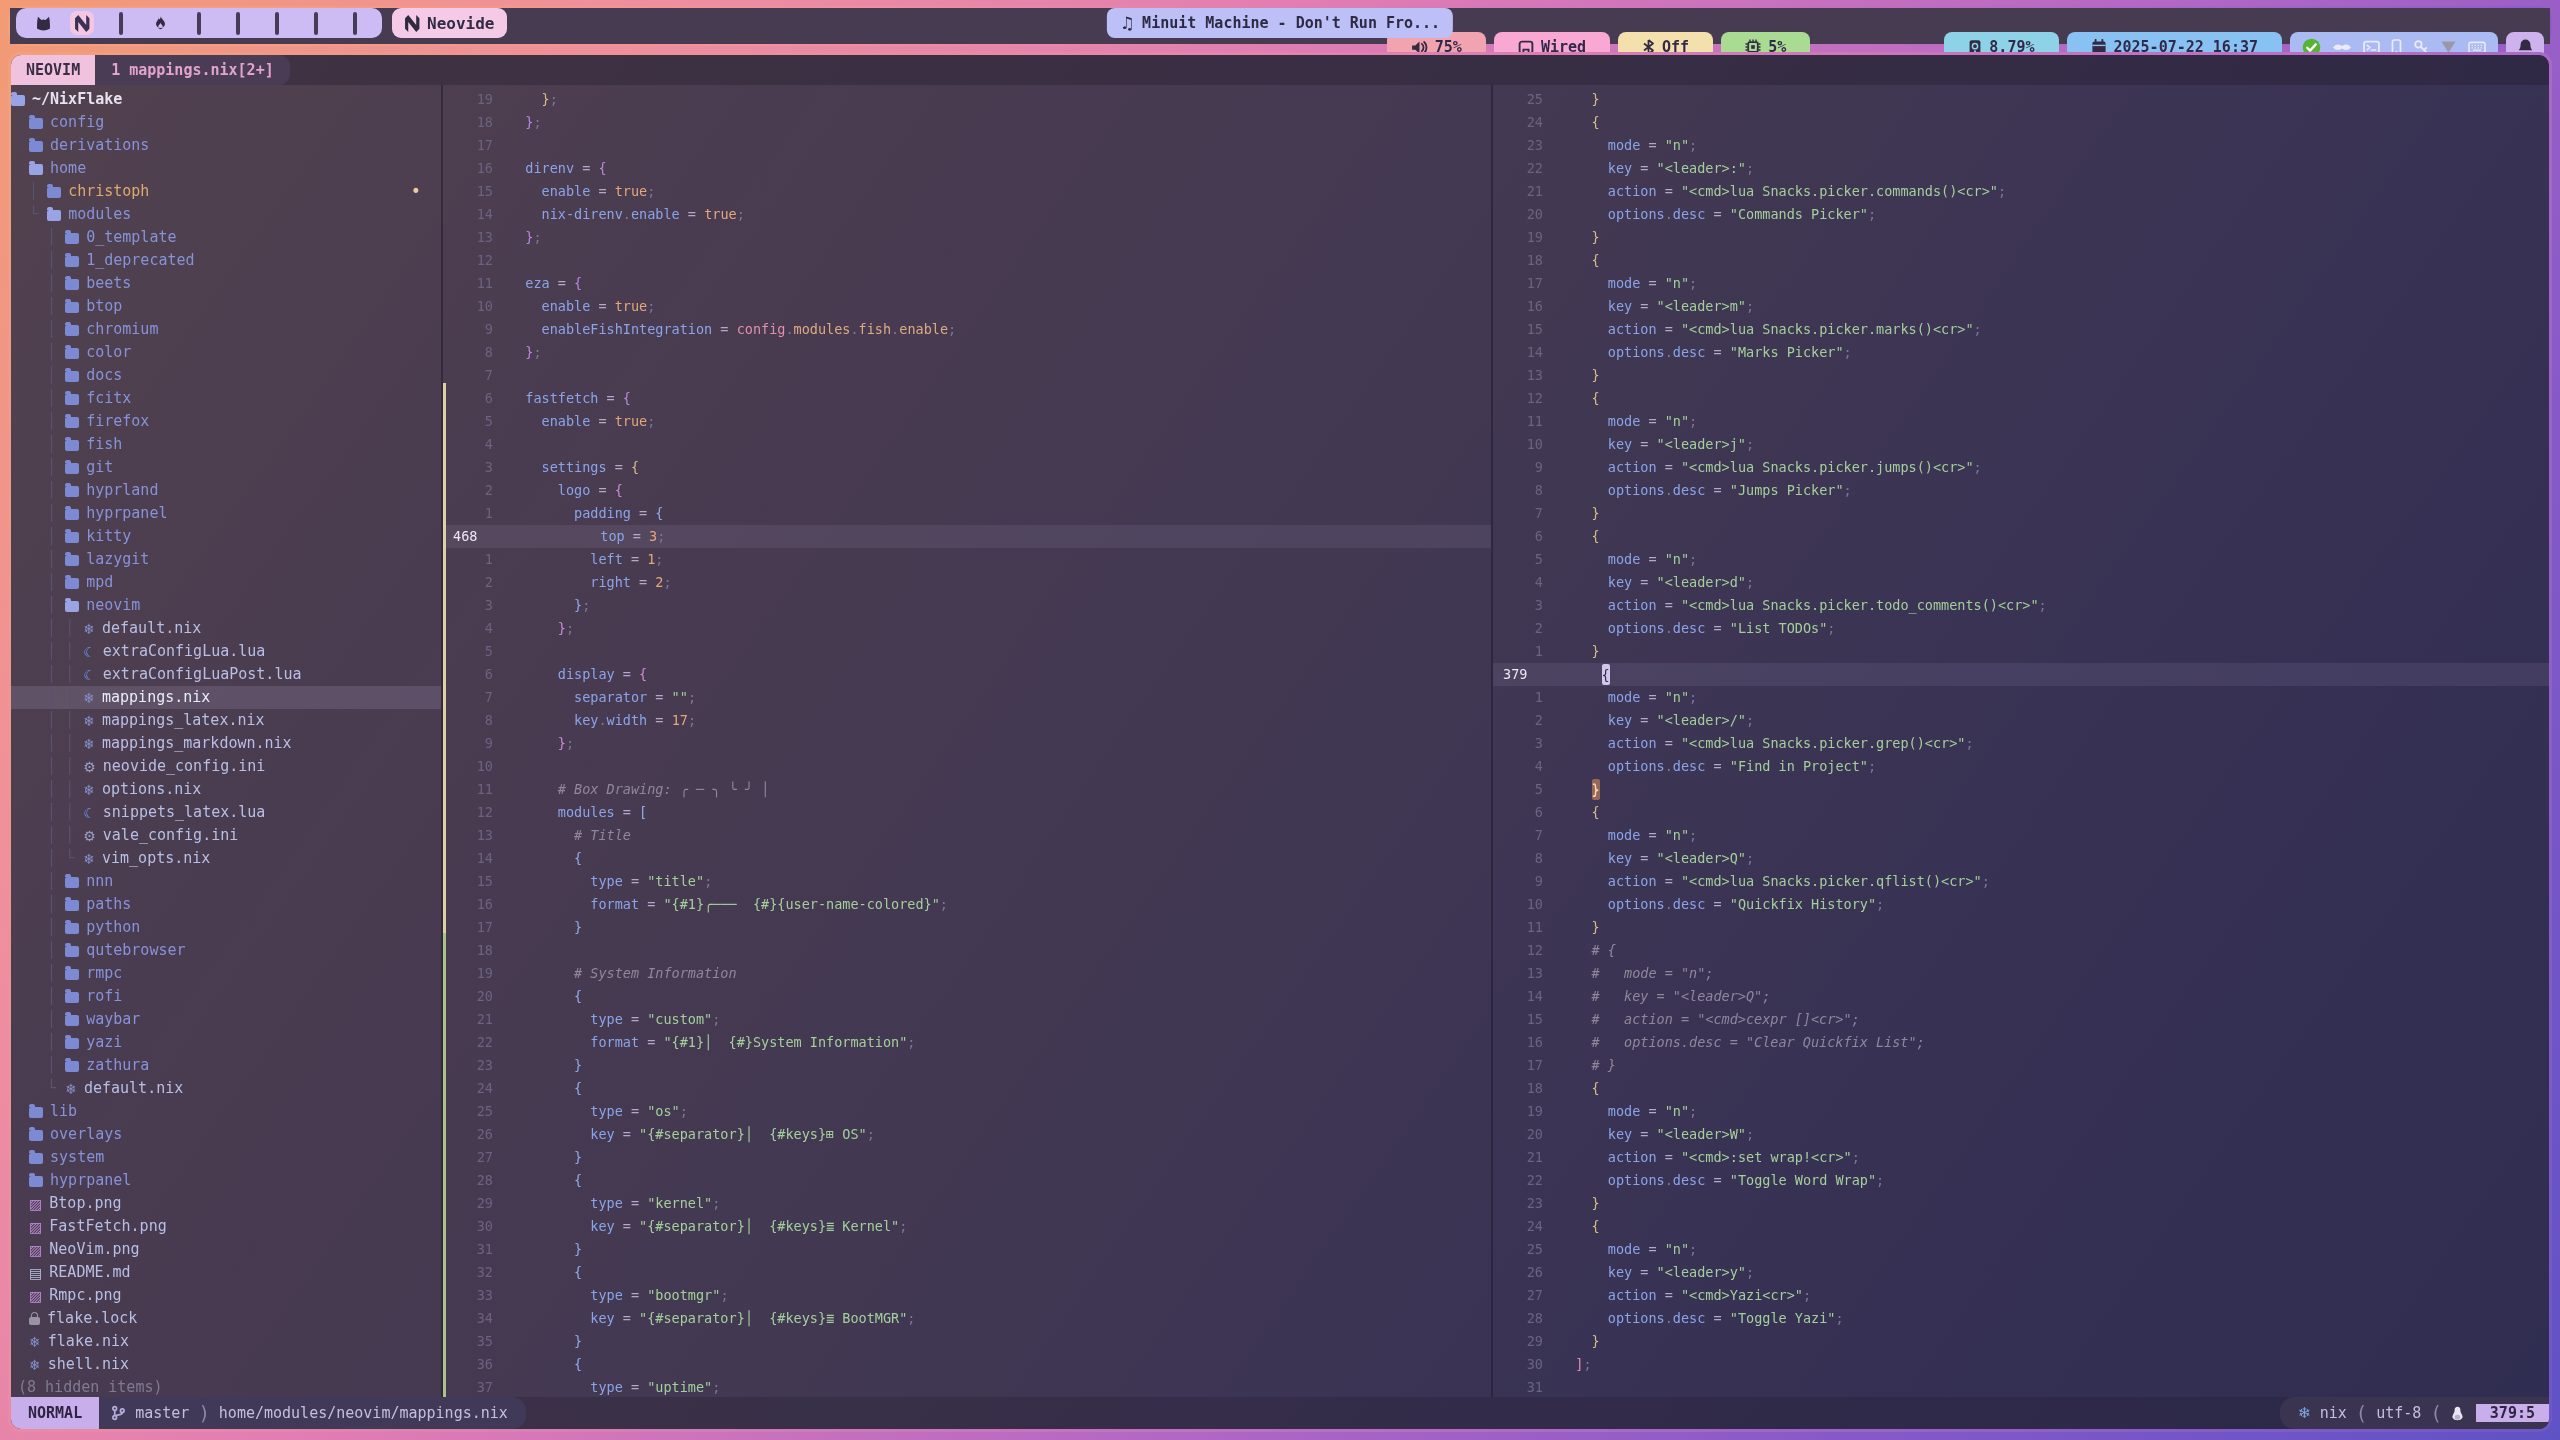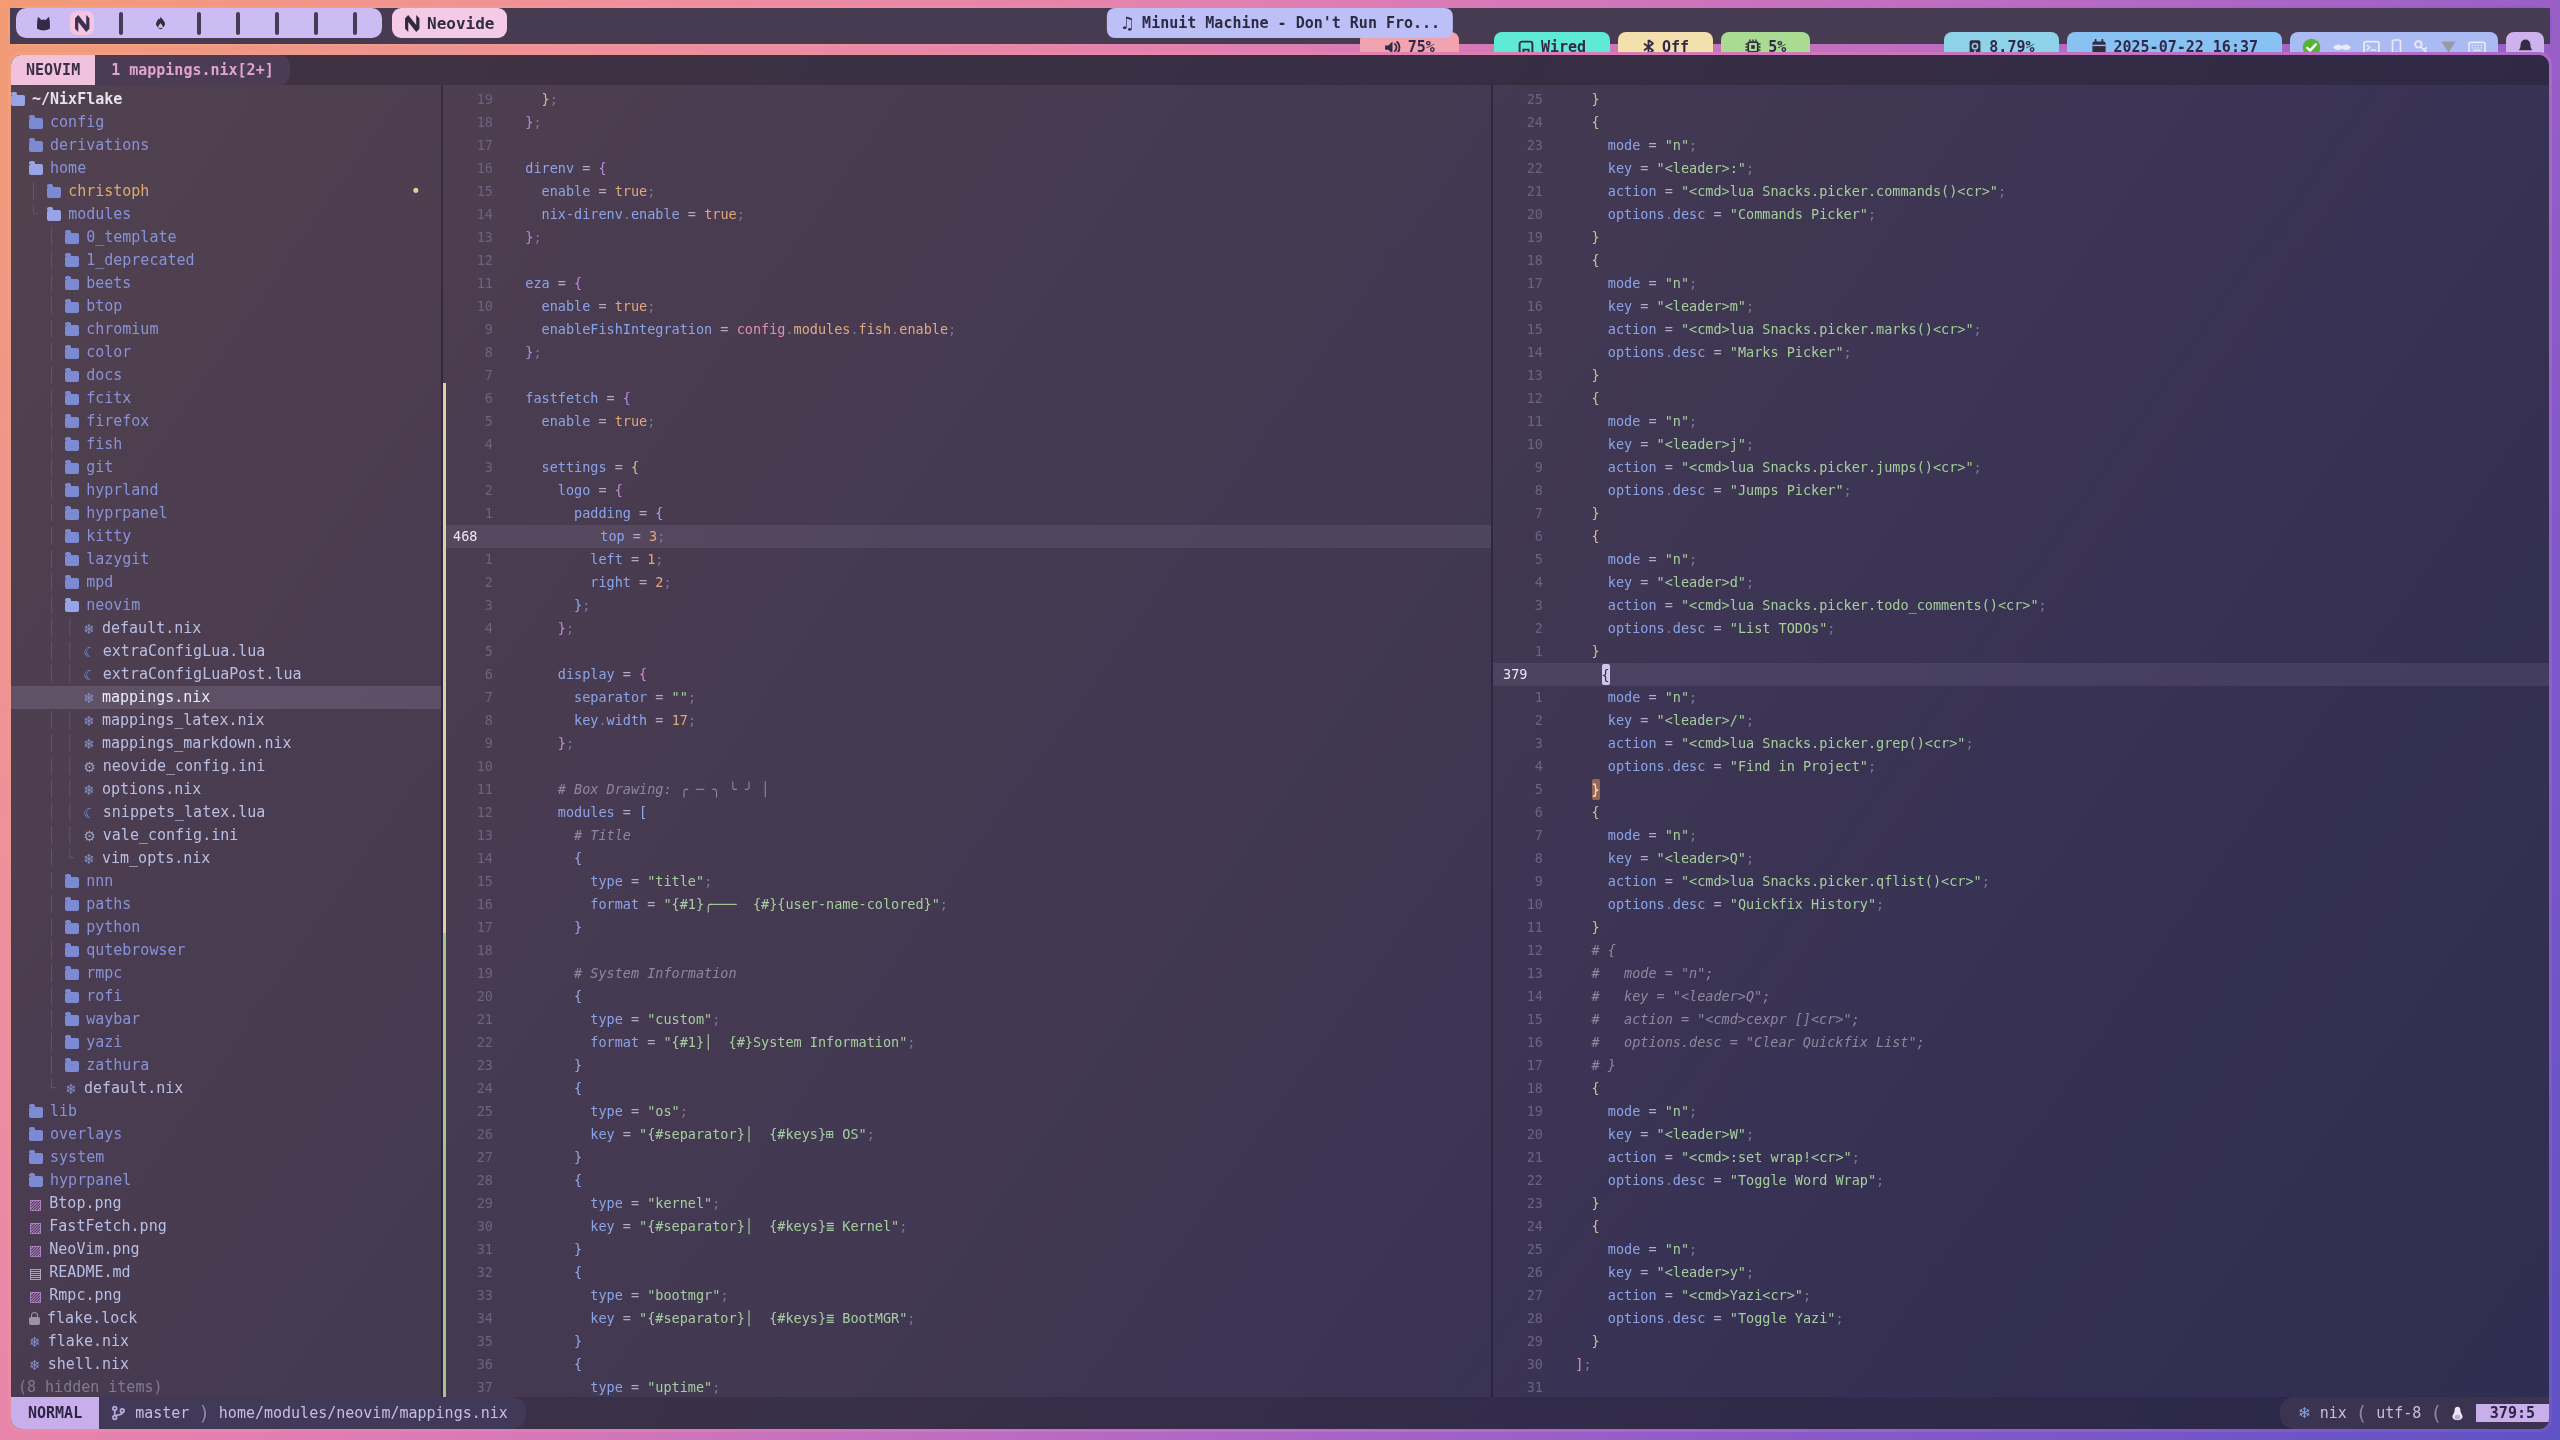--- a/index.html
+++ b/index.html
@@ -149,21 +149,21 @@
     <div class="bar-right" id="bar-right">
         <div class="chip" style="background: rgb(242, 163, 176);">
           <span>
             <svg width="17" height="15" viewBox="0 0 16 14">
               <path d="M1 5 h3 l4 -3.6 v11.2 L4 9 H1 Z" fill="#332b42"></path>
               <path d="M10.2 3.6 a4.4 4.4 0 0 1 0 6.8 M12.4 1.8 a7.2 7.2 0 0 1 0 10.4" stroke="#332b42" stroke-width="1.7" fill="none" stroke-linecap="round"></path>
             </svg>
           </span>
           <span>75%</span>
         </div>
-        <div class="chip" style="background: #5eead4; margin-left: 27px;">
+        <div class="chip" style="background: #f9a8d4;">
           <span>
             <svg width="16" height="15" viewBox="0 0 16 15">
               <rect x="1.6" y="1.6" width="12.8" height="11.8" rx="2.4" fill="none" stroke="#332b42" stroke-width="1.9"></rect>
               <path d="M5.4 13 v-3.4 h5.2 V13" fill="none" stroke="#332b42" stroke-width="1.9"></path>
             </svg>
           </span>
           <span>Wired</span>
         </div>
         <div class="chip" style="background: rgb(244, 224, 172);">
           <span>

